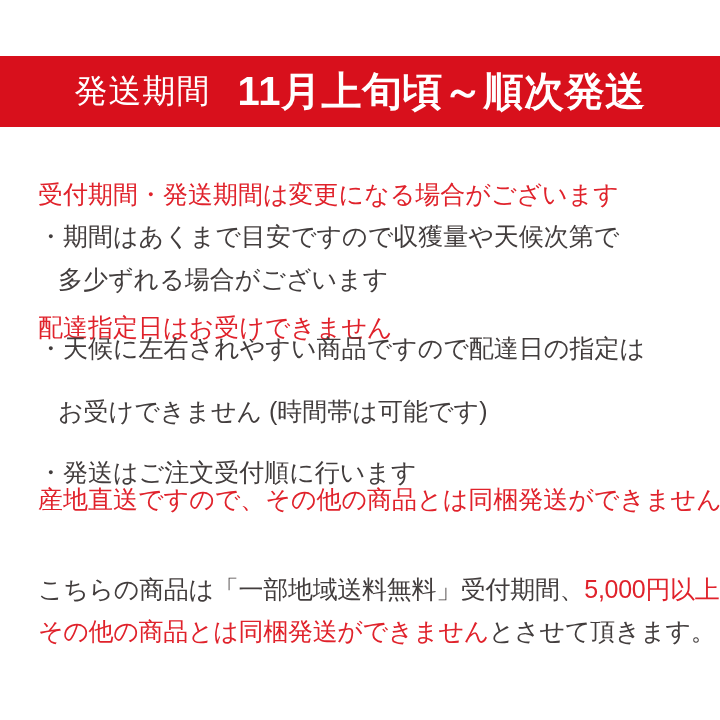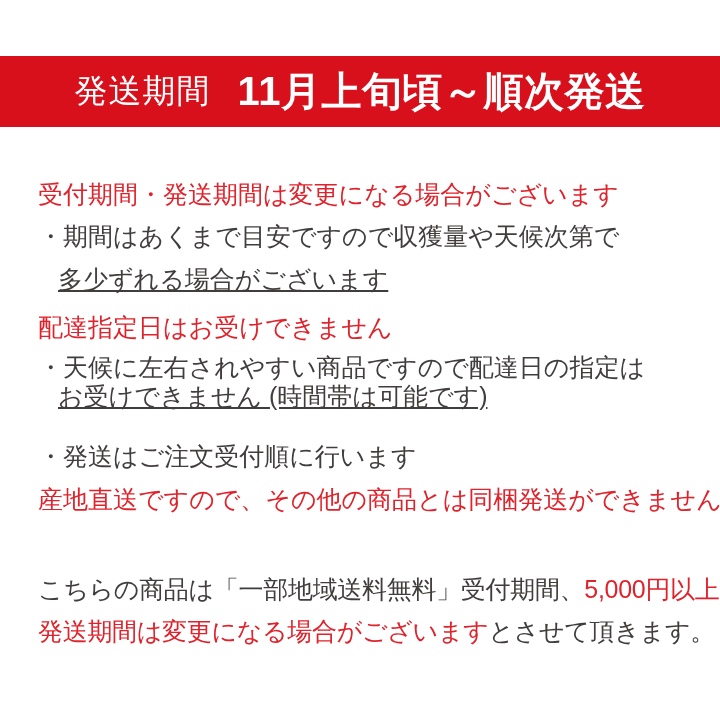--- a/index.html
+++ b/index.html
@@ -52,29 +52,29 @@
   .note {
     position: absolute;
     left: 38px;
     font-size: 25px;
     line-height: 1.15;
     white-space: nowrap;
     letter-spacing: 0;
   }
   .note.red  { color: var(--red-text); }
   .note.dark { color: var(--dark-text); }
-  .note.indent { left: 58px; text-decoration: underline; }
+  .note.indent { left: 58px; }
 
   .n1 { top: 180px; }
   .n2 { top: 222px; }
   .n3 { top: 265px; }
   .n4 { top: 313px; }
-  .n5 { top: 353px; }
-  .n6 { top: 382px; }
-  .n7 { top: 442px; }
+  .n5 { top: 334px; }
+  .n6 { top: 397px; }
+  .n7 { top: 458px; }
   .n8 { top: 485px; }
 
   
   .footer-line {
     position: absolute;
     left: 38px;
     font-size: 25px;
     line-height: 1.15;
     white-space: nowrap;
     letter-spacing: -0.3px;
@@ -108,16 +108,16 @@
 
   <div class="note dark n7">・発送はご注文受付順に行います</div>
 
   <div class="note red n8">産地直送ですので、その他の商品とは同梱発送ができません</div>
 
   <div class="footer-line f1">
     <span class="seg-dark">こちらの商品は「一部地域送料無料」受付期間、</span><span class="seg-red">5,000円以上お買い</span>
   </div>
 
   <div class="footer-line f2">
-    <span class="seg-red">発送期間は変更になる場合がございます</span><span class="seg-dark">とさせて頂きます。</span>
+    <span class="seg-red">その他の商品とは同梱発送ができません</span><span class="seg-dark">とさせて頂きます。</span>
   </div>
 
 </div>
 
 </body></html>

